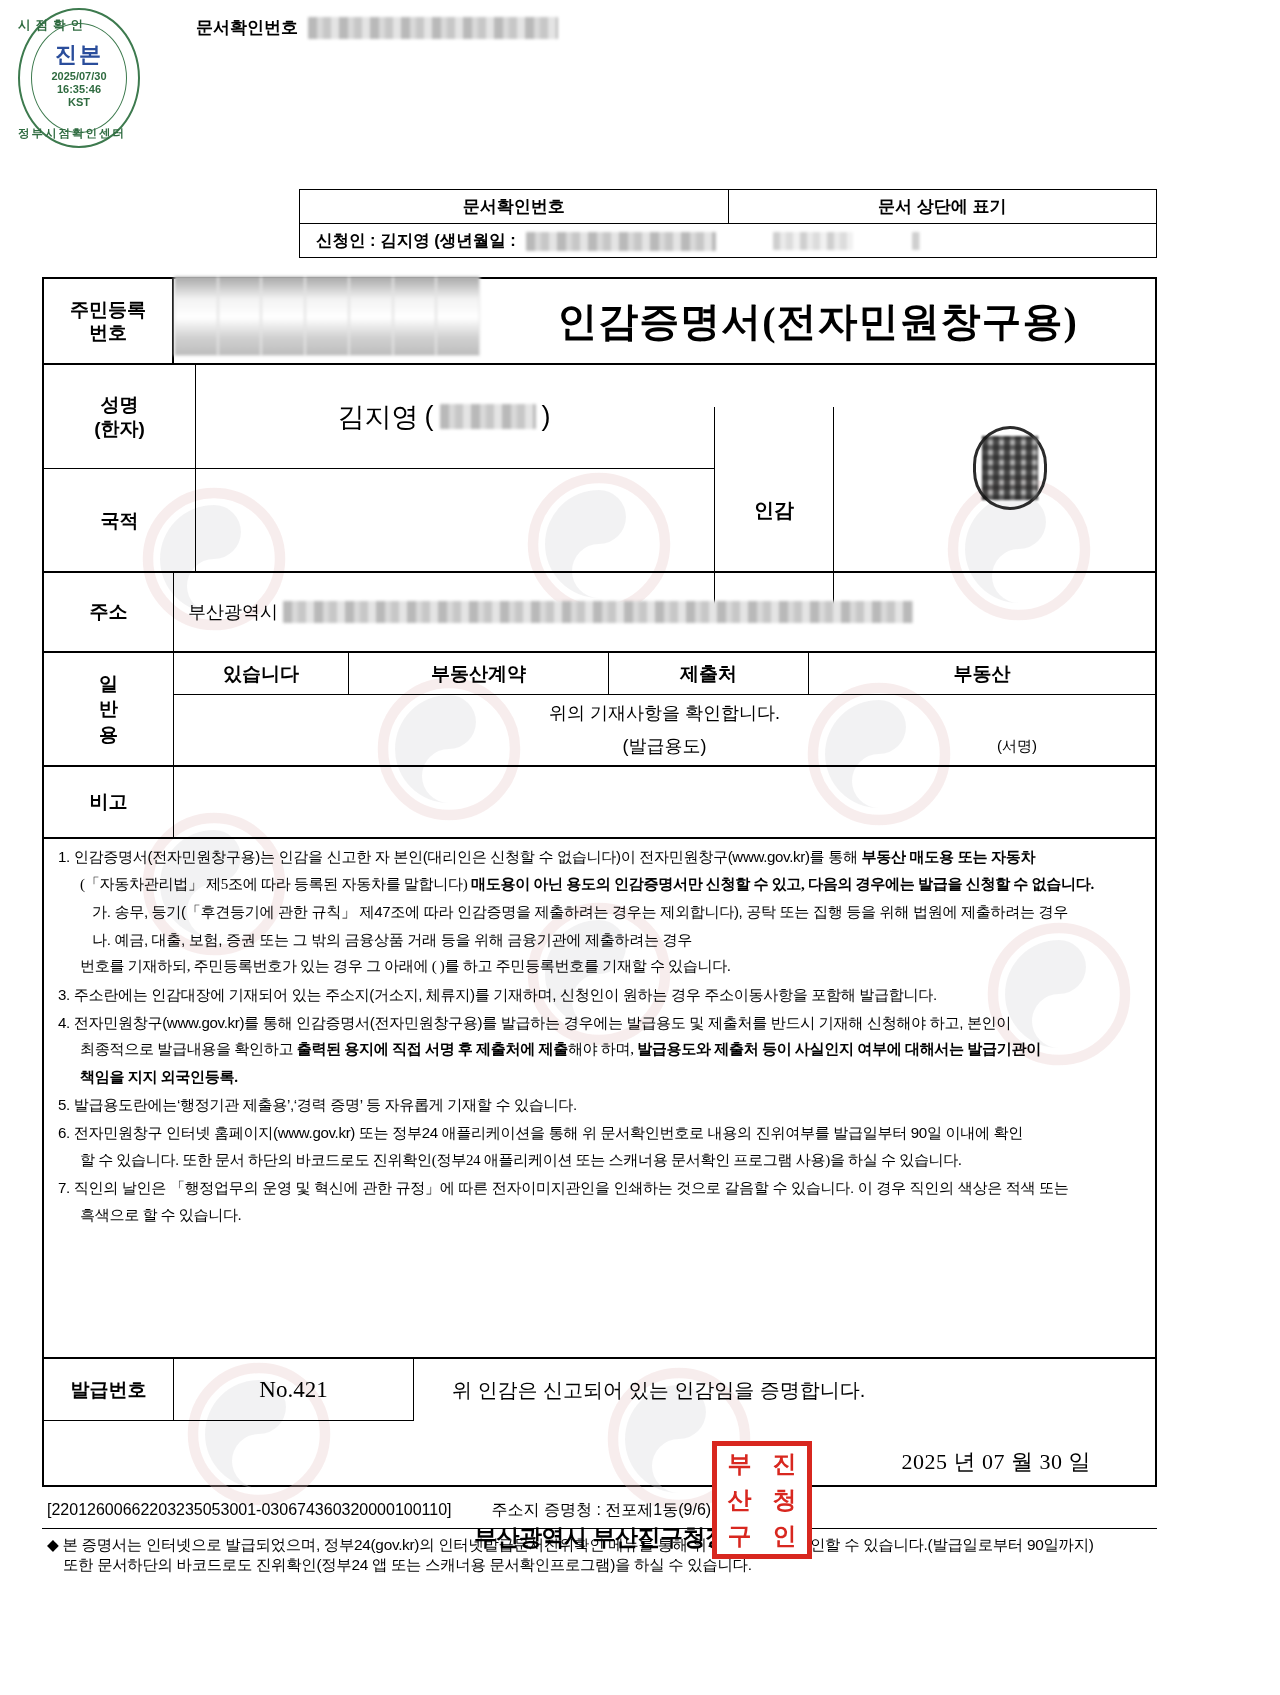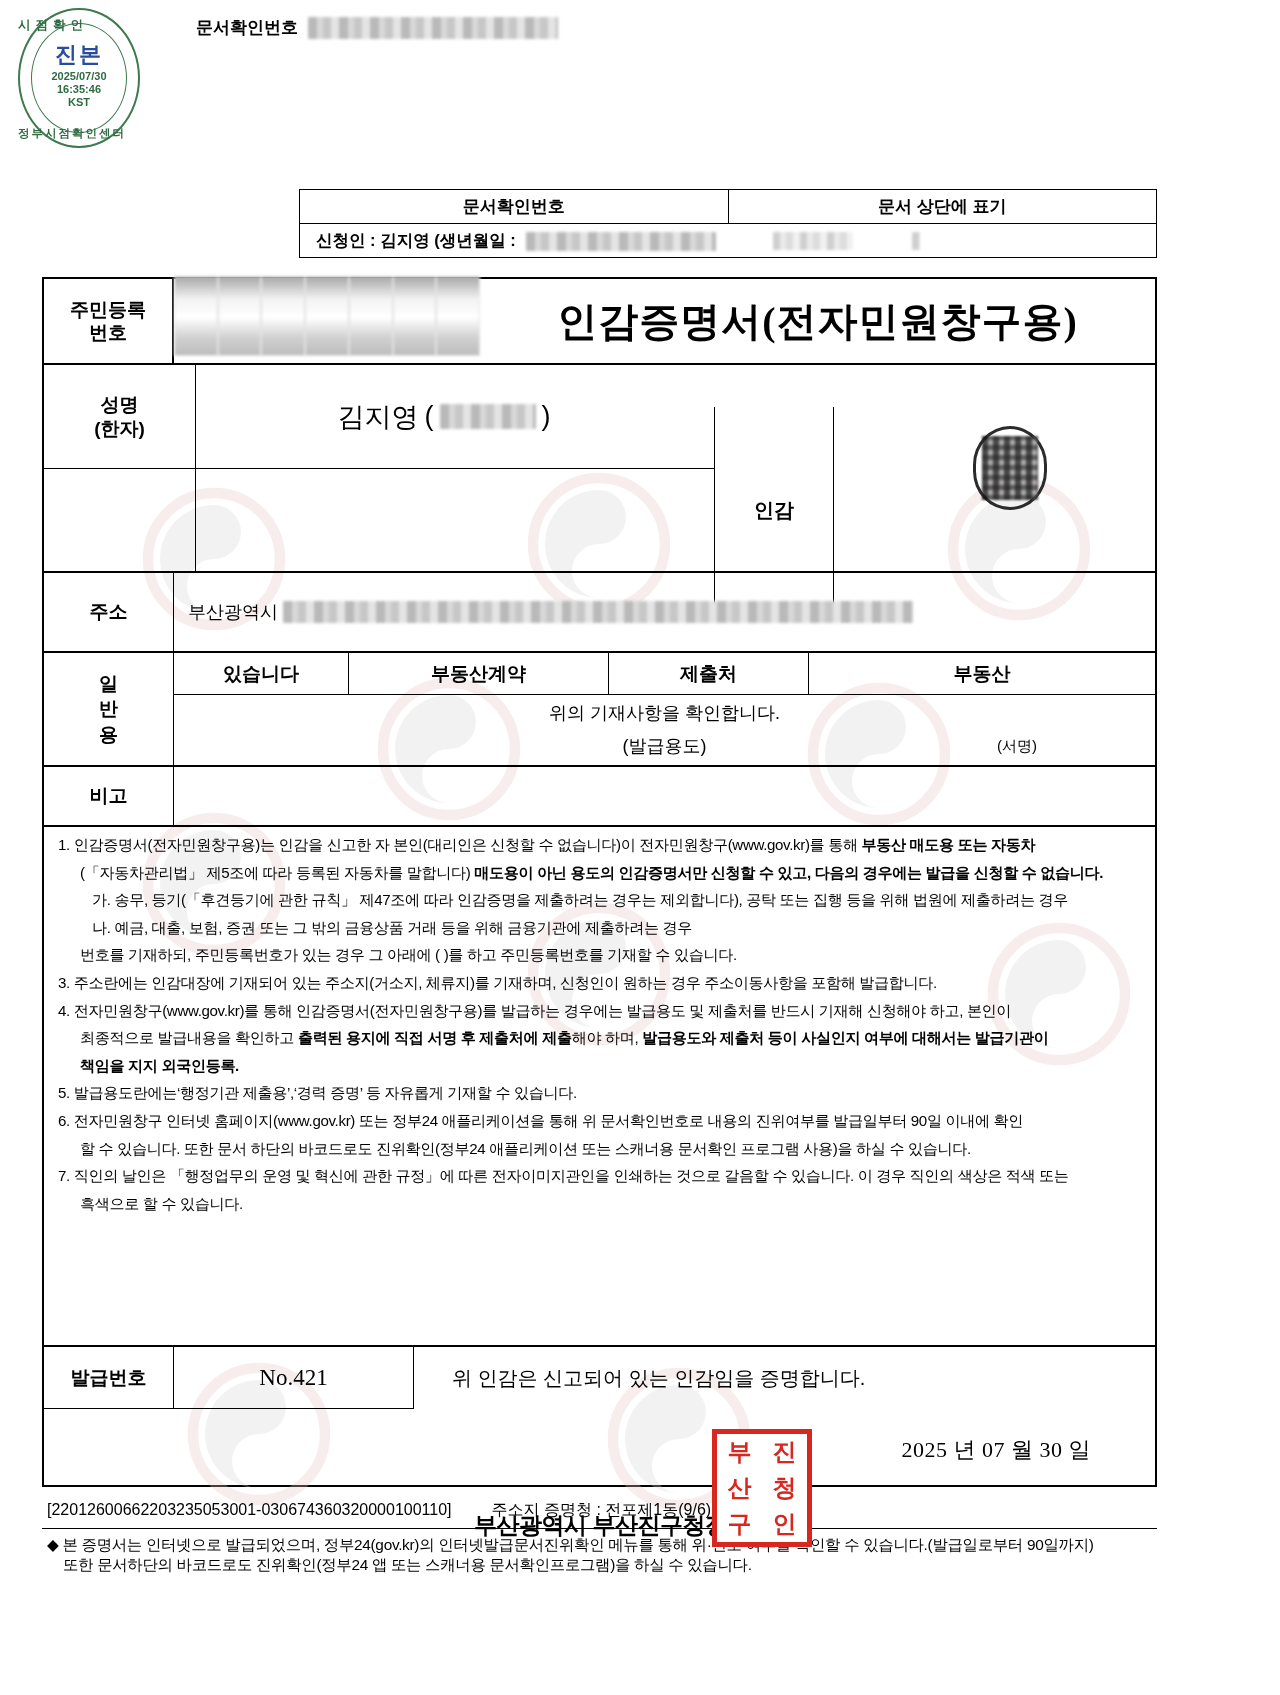--- a/index.html
+++ b/index.html
@@ -317,21 +317,21 @@
   }
   #general-row .sign-mark {
     position: absolute;
     right: 118px; top: 3px;
     font-size: 15px;
   }
 
   
   #remarks-row {
     position: relative;
-    height: 60px;
+    height: 72px;
     border-bottom: 2.5px solid #000;
     z-index: 2;
   }
   #remarks-row .lbl {
     position: absolute; left: 0; top: 0;
     width: 130px; height: 100%;
     border-right: 1.8px solid #000;
     display: flex; align-items: center; justify-content: center;
     font-size: 19px; font-weight: 600;
   }
@@ -344,21 +344,21 @@
     z-index: 2;
     height: 520px;
   }
   .note-line {
     font-size: 15.1px;
     line-height: 1.0;
     margin-bottom: 12.5px;
     white-space: nowrap;
     letter-spacing: -0.35px;
   }
-  .note-line.indent1 { padding-left: 22px; }
+  .note-line.indent1 { padding-left: 22px; font-family: Liberation Serif, serif; }
   .note-line.indent2 { padding-left: 34px; }
   .note-line b { font-weight: bold; }
 
   
   #issue-row {
     position: relative;
     height: 62px;
     z-index: 2;
   }
   #issue-row .lbl {
@@ -566,20 +566,21 @@
     </div>
     <div id="doc-title">인감증명서(전자민원창구용)</div>
   </div>
 
   <div id="identity-row">
     <div class="col-label">
       <div class="lbl-name">
         <span>성명</span>
           <span>(한자)</span>
       </div>
+      <div class="lbl-nat">국적</div>
     </div>
     <div class="val-name">
       <span>김지영</span>
       <span>(</span>
       <span class="redact" style="width:96px;height:25px;"></span>
       <span>)</span>
     </div>
     <div class="val-nat"></div>
     <div class="seal-label">인감</div>
     <div class="seal-box">

